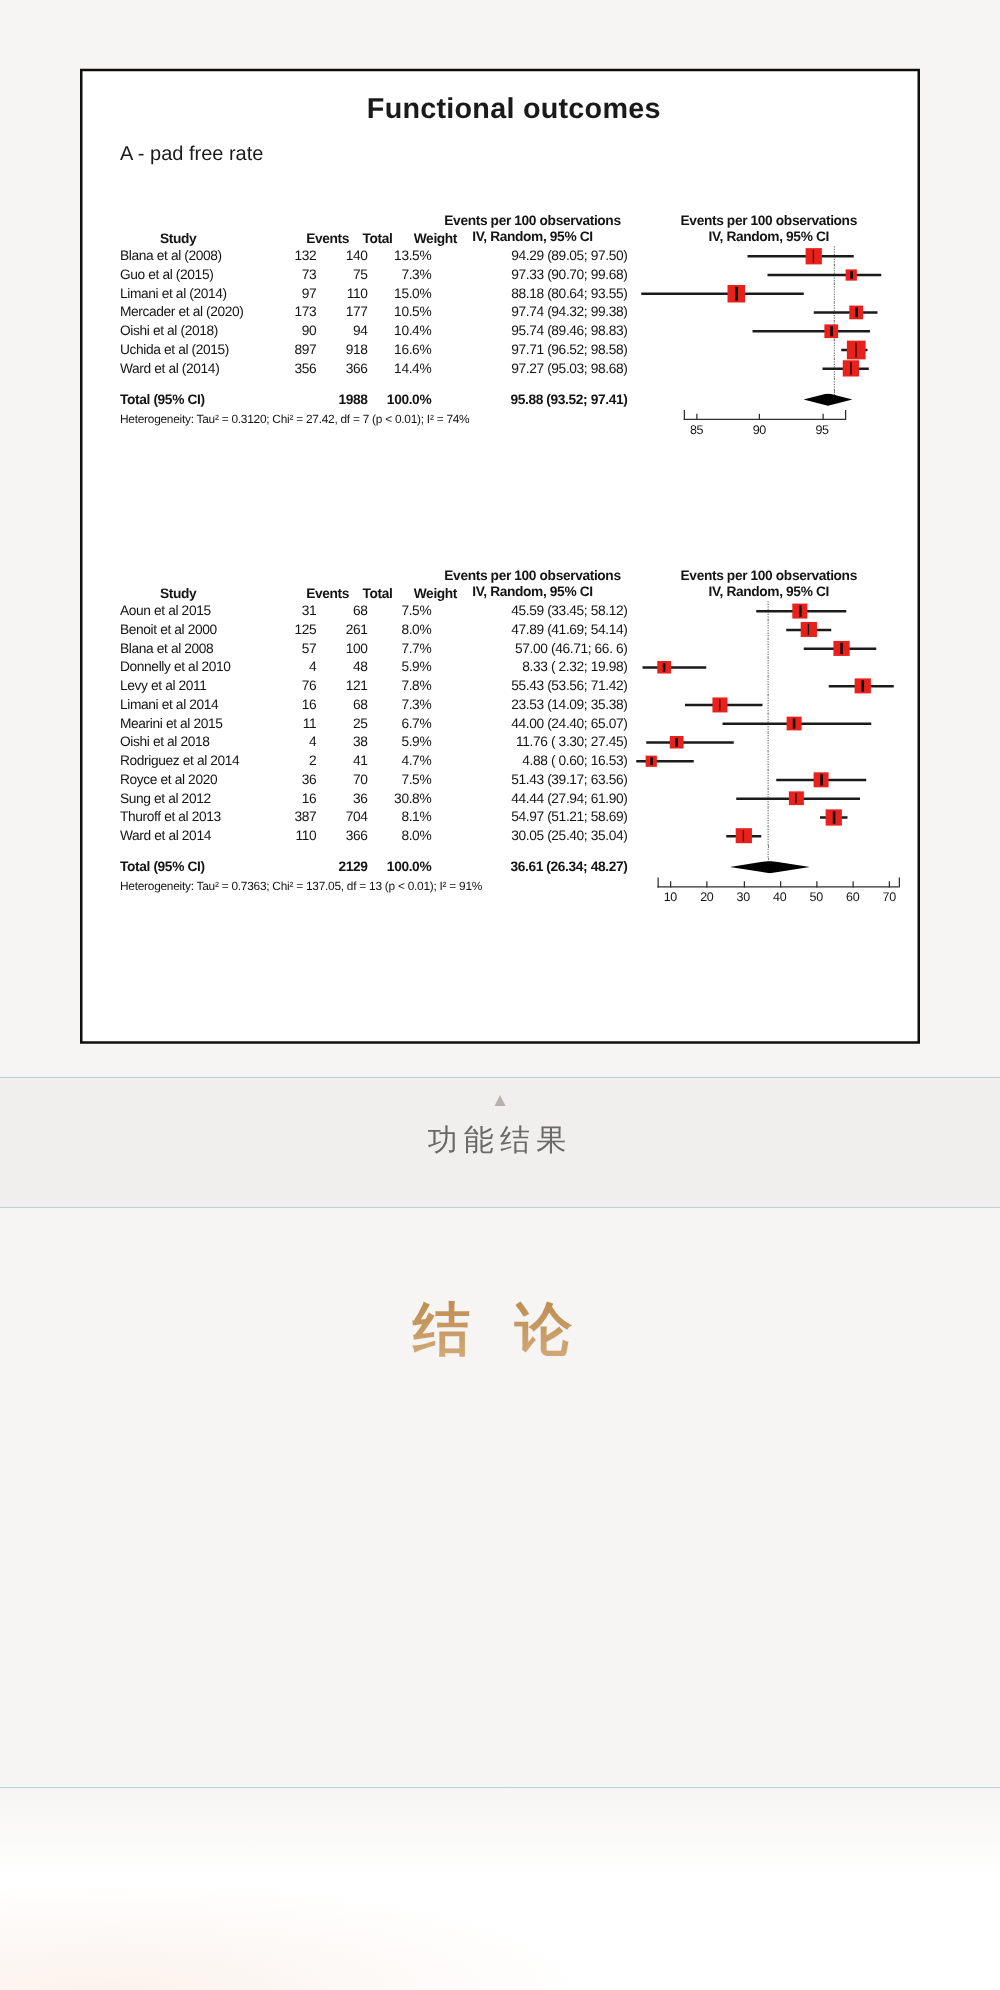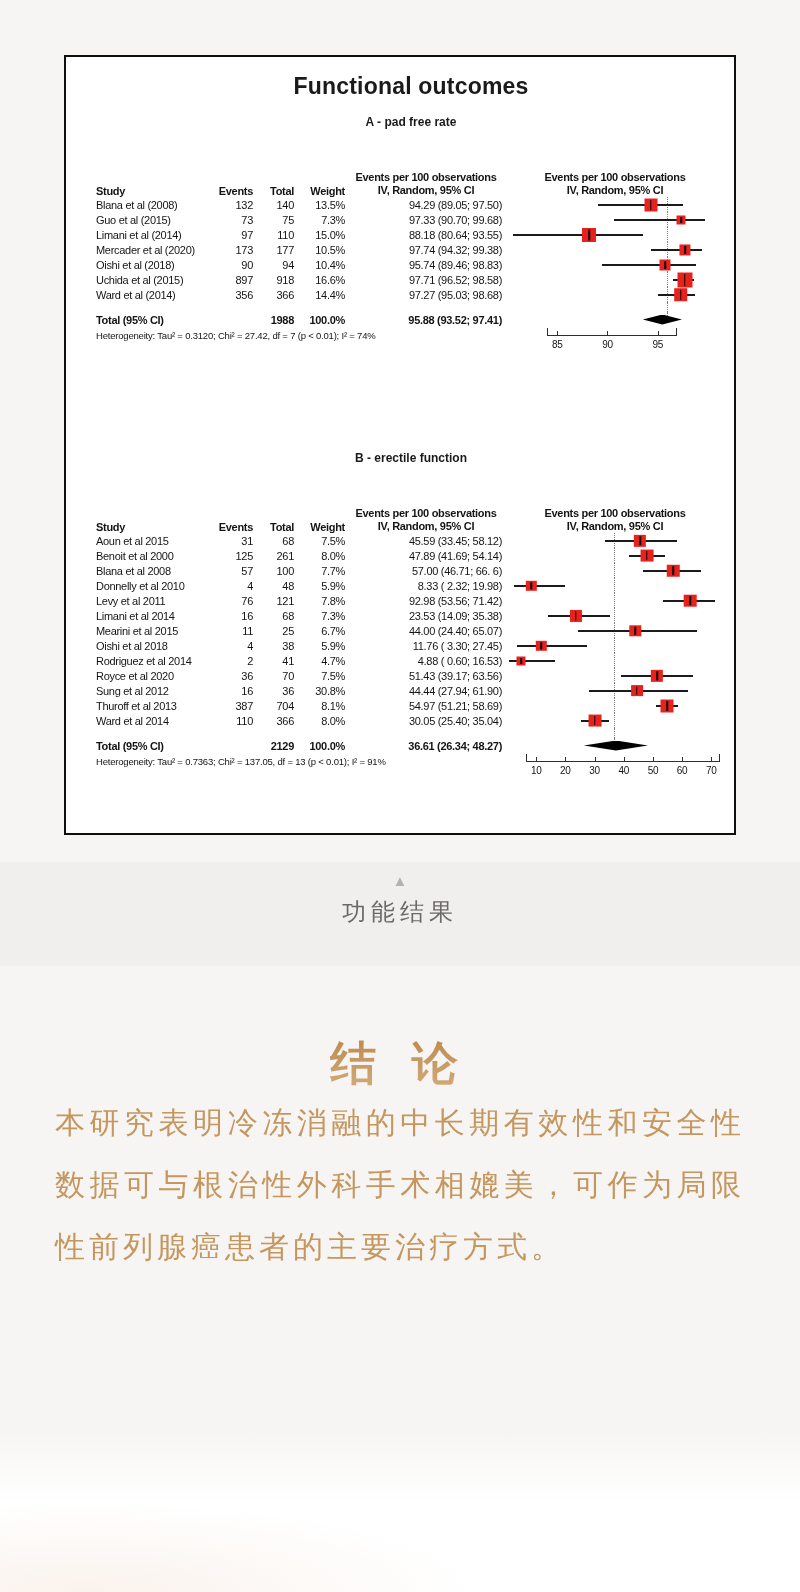--- a/index.html
+++ b/index.html
@@ -14,30 +14,30 @@
   
   .figure-section{background:#f6f5f3;height:862px;box-sizing:border-box;padding-top:55px;}
   .figure-box{
     width:672px;height:780px;margin:0 auto;background:#ffffff;
     border:2px solid #0e0e0e;box-sizing:border-box;
     padding:16px 8px 0 30px;overflow:hidden;
   }
   .fig-title{text-align:center;font-size:23px;font-weight:600;letter-spacing:.2px;color:#1a1a1a;height:28px;}
   .panel{margin-top:14px;}
   .panel.second{margin-top:92px;}
-  .panel-title{text-align:center;font-size:12px;font-weight:700;height:20px;margin-bottom:32px;color:#1a1a1a;}
+  .panel-title{font-size:16px;font-weight:400;height:20px;margin-bottom:32px;color:#1a1a1a;}
 
   .ftable{font-size:11px;letter-spacing:-.3px;color:#141414;}
   .frow{
     display:grid;
     grid-template-columns:112px 40px 36px 46px 152px 216px;
     column-gap:5px;align-items:center;height:15px;
   }
   .frow.hdr{height:30px;align-items:end;font-weight:700;}
-  .hcell{white-space:nowrap;}
+  .hcell{white-space:nowrap;margin-left:32px;}
   .hdr2{display:flex;flex-direction:column;justify-content:flex-end;text-align:center;font-weight:700;line-height:13px;}
   .group-hdr{white-space:nowrap;}
   .sub-hdr{white-space:nowrap;}
   .c-study{text-align:left;white-space:nowrap;overflow:hidden;}
   .c-num{text-align:right;white-space:nowrap;}
   .c-ci{text-align:right;white-space:pre;}
   .frow.total{font-weight:700;}
   .frow.spacer{height:10px;}
   .frow.hetaxis{height:32px;align-items:start;}
   .het{grid-column:1 / 6;font-size:9.5px;letter-spacing:-.2px;white-space:nowrap;padding-top:3px;font-weight:400;}
@@ -228,21 +228,20 @@
                   <div class="axislabel" style="left: 50.2326px;">85</div>
                   <div class="axistick" style="left: 100.465px;"></div>
                   <div class="axislabel" style="left: 100.465px;">90</div>
                   <div class="axistick" style="left: 150.698px;"></div>
                   <div class="axislabel" style="left: 150.698px;">95</div>
                 </div>
               </div>
             </div>
           </div>
           <div class="panel second">
-            <div class="panel-title">B - erectile function</div>
             <div class="ftable">
               <div class="frow hdr">
                 <div class="c-study hcell">Study</div>
                 <div class="c-num hcell">Events</div>
                 <div class="c-num hcell">Total</div>
                 <div class="c-num hcell">Weight</div>
                 <div class="hdr2">
                   <div class="group-hdr">Events per 100 observations</div>
                   <div class="sub-hdr">IV, Random, 95% CI</div>
                 </div>
@@ -301,21 +300,21 @@
                   <div class="cline" style="left: 6.77189px; width: 51.5481px;"></div>
                   <div class="sq" style="left: 24.3146px; height: 10.4px; width: 10.4px; background: rgb(232, 33, 28);"></div>
                   <div class="ctick" style="left: 24.3146px; height: 7.4px;"></div>
                 </div>
               </div>
               <div class="frow">
                 <div class="c-study">Levy et al 2011</div>
                 <div class="c-num">76</div>
                 <div class="c-num">121</div>
                 <div class="c-num">7.8%</div>
-                <div class="c-ci">92.98 (53.56; 71.42)</div>
+                <div class="c-ci">55.43 (53.56; 71.42)</div>
                 <div class="plotcell">
                   <div class="pooled" style="left: 106.862px;"></div>
                   <div class="cline" style="left: 156.337px; width: 52.1319px;"></div>
                   <div class="sq" style="left: 183.337px; height: 12.6px; width: 12.6px; background: rgb(232, 33, 28);"></div>
                   <div class="ctick" style="left: 183.337px; height: 9.6px;"></div>
                 </div>
               </div>
               <div class="frow">
                 <div class="c-study">Limani et al 2014</div>
                 <div class="c-num">16</div>
@@ -464,20 +463,19 @@
     </div>
   </div>
 
   <div class="caption-section">
     <div class="scroll-arrow">▲</div>
     <div class="caption-text">功能结果</div>
   </div>
 
   <div class="conclusion-section">
     <div class="conclusion-title">结 论</div>
-    <div class="conclusion-body">本研究表明冷冻消融的中长期有效性和安全性数据可与根治性外科手术相媲美，可作为局限性前列腺癌患者的主要治疗方式。</div>
   </div>
 
   <div class="bottom-section">
     <div class="bottom-blob"></div>
   </div>
 
 </div>
 
 </body></html>

